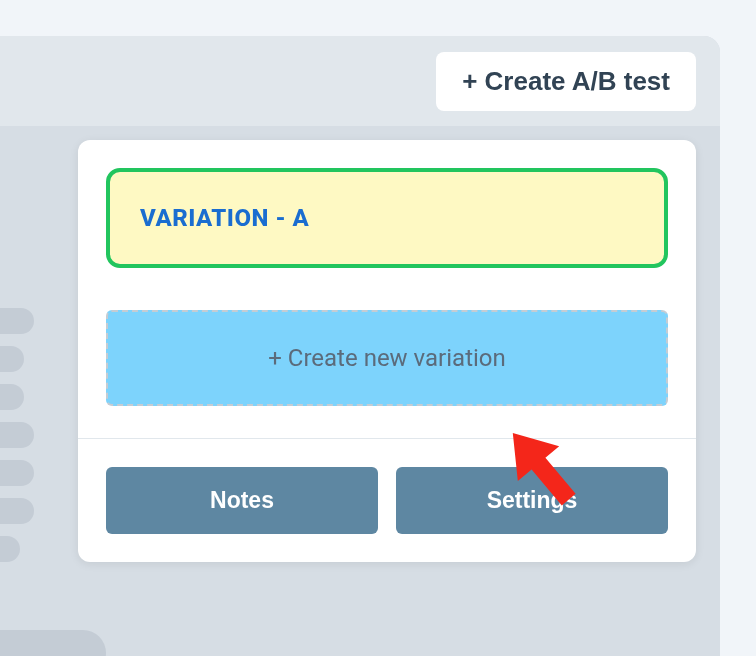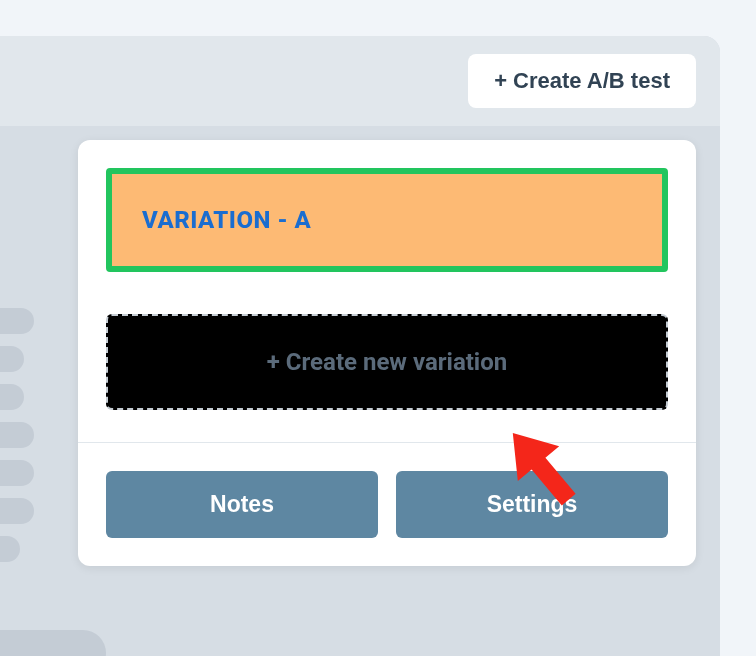--- a/index.html
+++ b/index.html
@@ -31,56 +31,56 @@
       display: flex;
       justify-content: flex-end;
       align-items: center;
       padding-right: 24px;
     }
     .create-ab-test {
       background: #ffffff;
       border: none;
       border-radius: 8px;
       padding: 14px 26px;
-      font-size: 22px;
+      font-size: 26px;
       font-weight: 700;
       color: #314354;
       cursor: pointer;
     }
     .panel {
       position: absolute;
       top: 104px;
       left: 78px;
       width: 618px;
       background: #ffffff;
       border-radius: 12px;
       box-shadow: 0 2px 10px rgba(0,0,0,0.08);
       padding: 28px 28px 0 28px;
     }
     .variation-card {
-      border: 6px solid #22c55e;
-      background: #fdba74;
-      border-radius: 4px;
+      border: 4px solid #22c55e;
+      background: #fef9c3;
+      border-radius: 14px;
       padding: 32px 30px;
       margin-bottom: 42px;
     }
     .variation-label {
       color: #1a6dd0;
       font-weight: 800;
       font-size: 24px;
       letter-spacing: 0.5px;
     }
     .create-variation {
       border: 2px dashed #c5ccd3;
-      background: #000000;
+      background: #7dd3fc;
       border-radius: 6px;
       padding: 32px 20px;
       text-align: center;
       font-size: 24px;
-      font-weight: 700;
+      font-weight: 400;
       color: #5b6b7b;
       cursor: pointer;
       margin-bottom: 32px;
     }
     .divider {
       height: 1px;
       background: #e1e7ec;
       margin-left: -28px;
       margin-right: -28px;
     }

